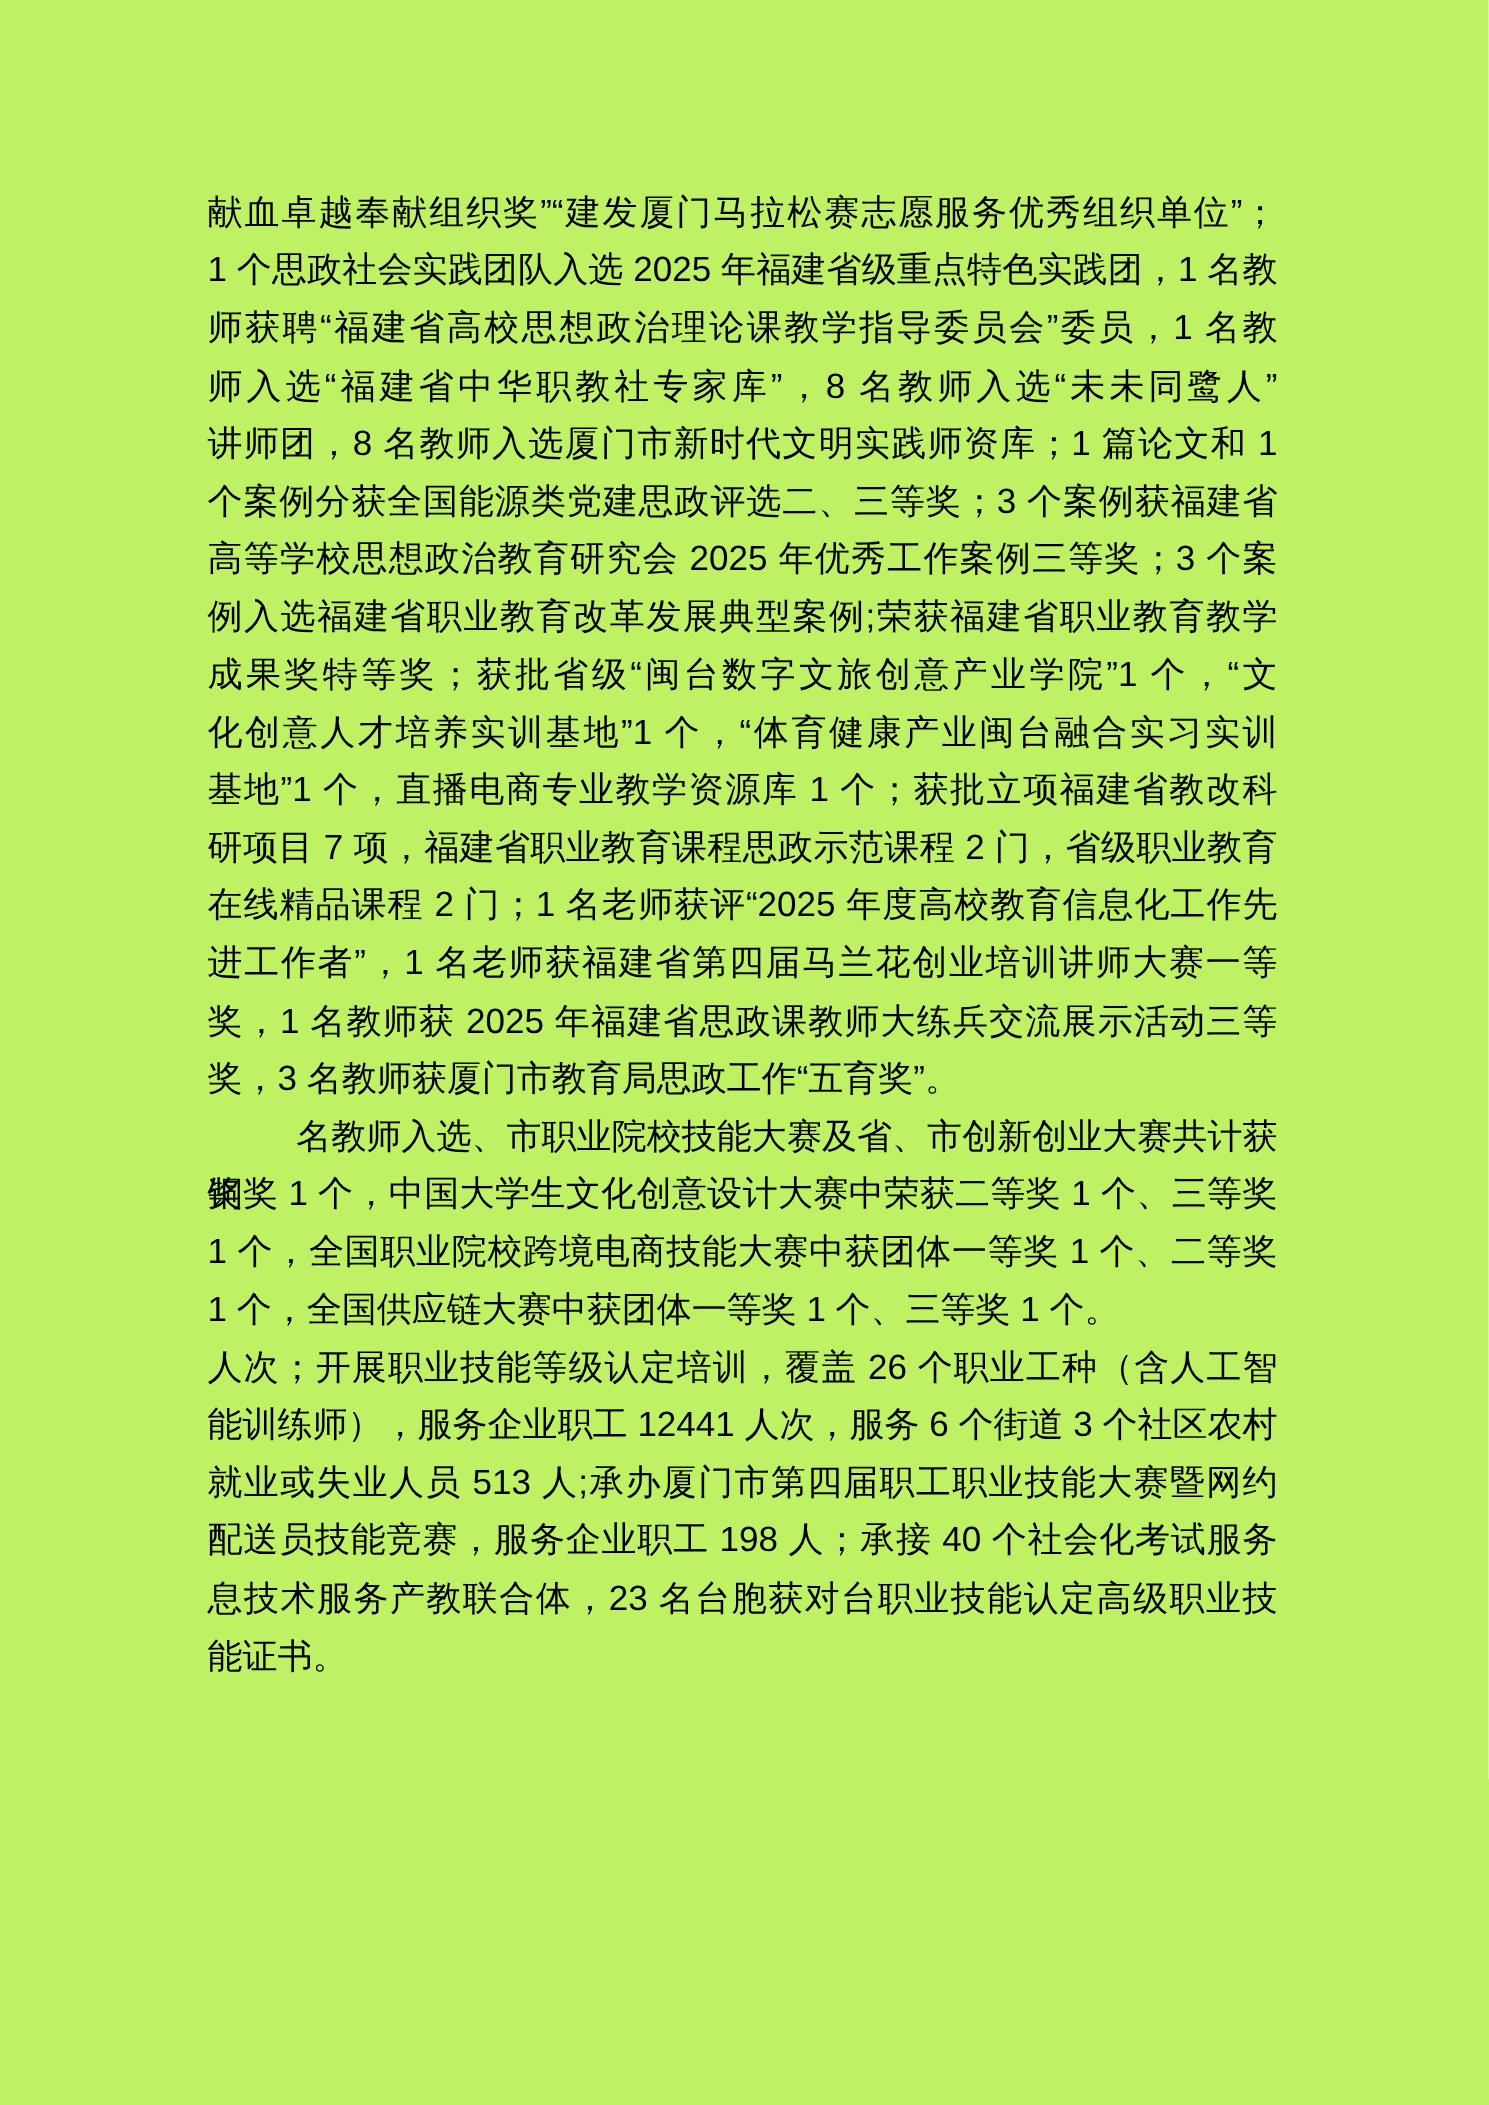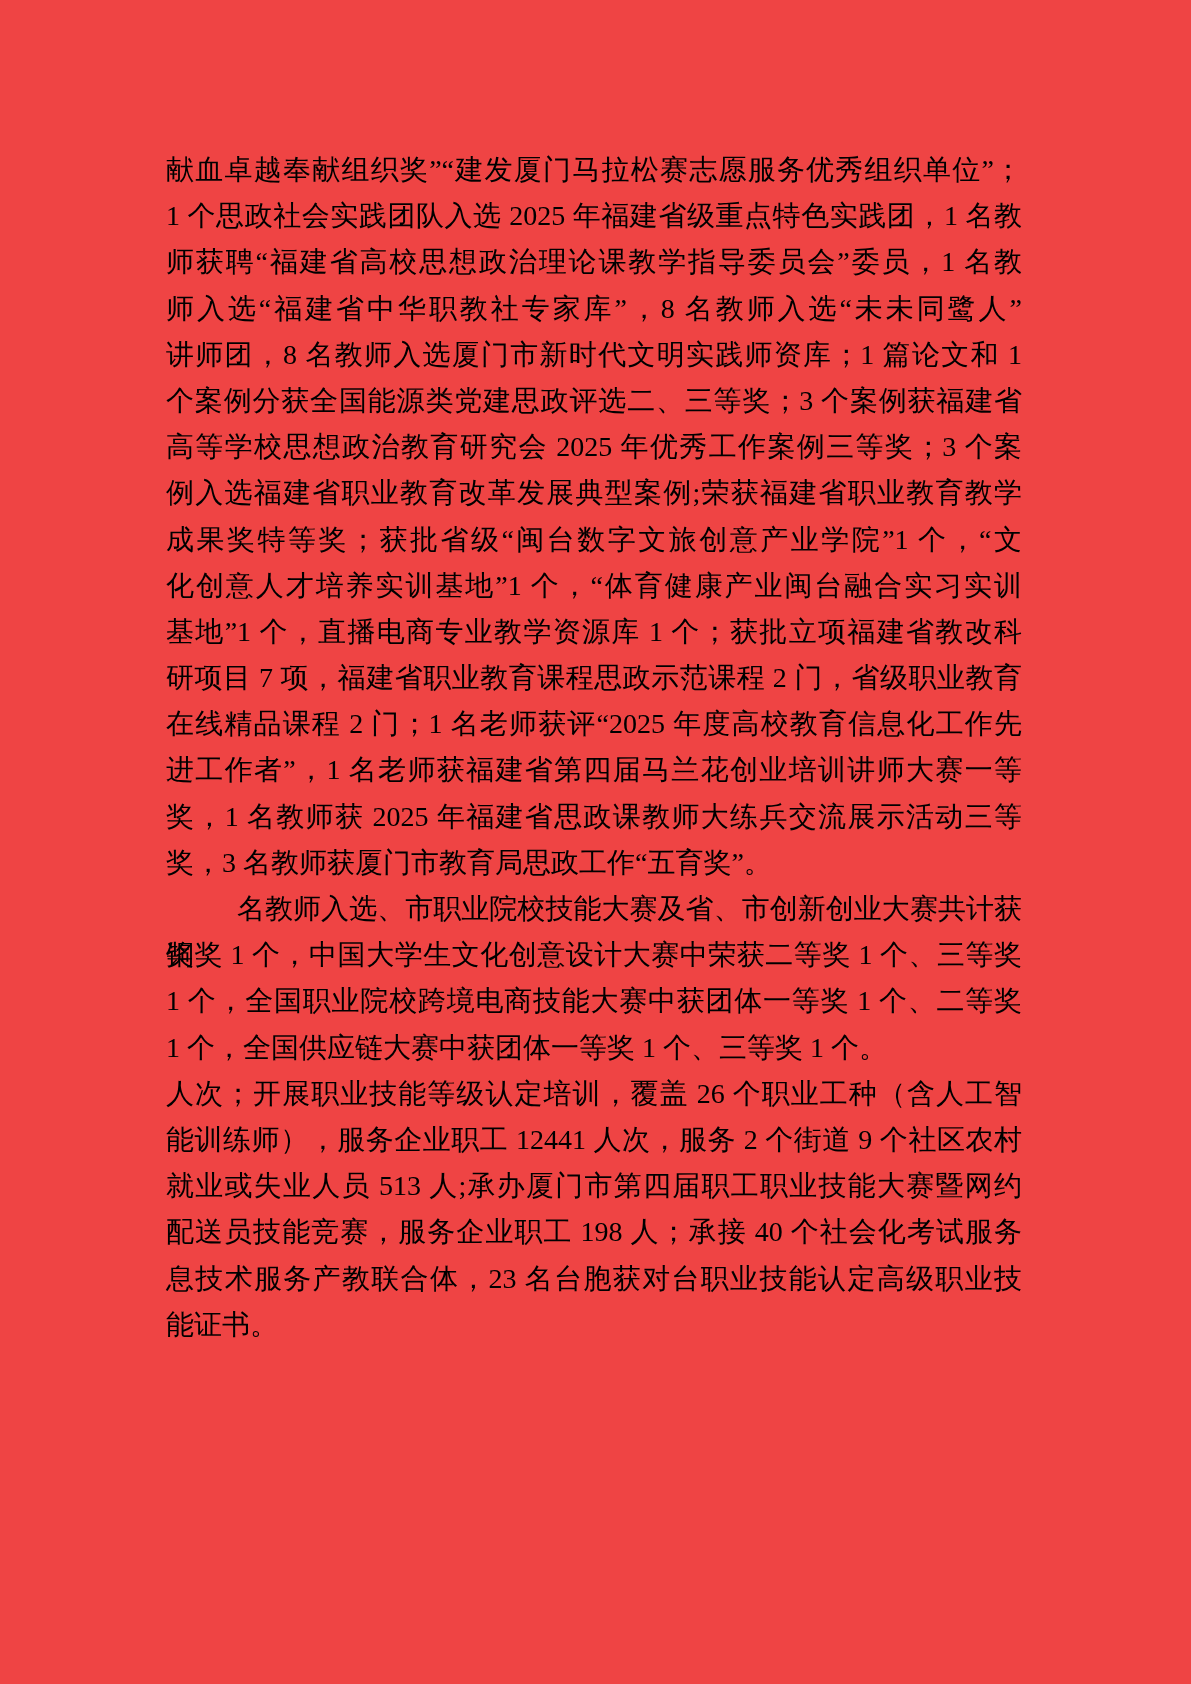--- a/index.html
+++ b/index.html
@@ -4,23 +4,23 @@
 <style>
   html, body {
     margin: 0;
     padding: 0;
     background: #ffffff;
   }
   .page {
     position: relative;
     width: 1191px;
     height: 1684px;
-    background: #ef4444;
+    background: #bef264;
     overflow: hidden;
-    font-family: Liberation Serif, serif;
+    font-family: Liberation Sans, sans-serif;
   }
   .text-block {
     position: absolute;
     left: 166px;
     top: 147px;
     width: 856px;
     color: #000000;
   }
   .paragraph {
     margin: 0;
@@ -68,20 +68,20 @@
         <div class="line para-end">奖，3 名教师获厦门市教育局思政工作“五育奖”。</div>
       </div>
       <div class="paragraph">
         <div class="line indent">名教师入选、市职业院校技能大赛及省、市创新创业大赛共计获奖</div>
         <div class="line">铜奖 1 个，中国大学生文化创意设计大赛中荣获二等奖 1 个、三等奖</div>
         <div class="line">1 个，全国职业院校跨境电商技能大赛中获团体一等奖 1 个、二等奖</div>
         <div class="line para-end">1 个，全国供应链大赛中获团体一等奖 1 个、三等奖 1 个。</div>
       </div>
       <div class="paragraph">
         <div class="line">人次；开展职业技能等级认定培训，覆盖 26 个职业工种（含人工智</div>
-        <div class="line">能训练师），服务企业职工 12441 人次，服务 2 个街道 9 个社区农村</div>
+        <div class="line">能训练师），服务企业职工 12441 人次，服务 6 个街道 3 个社区农村</div>
         <div class="line">就业或失业人员 513 人;承办厦门市第四届职工职业技能大赛暨网约</div>
         <div class="line">配送员技能竞赛，服务企业职工 198 人；承接 40 个社会化考试服务</div>
         <div class="line">息技术服务产教联合体，23 名台胞获对台职业技能认定高级职业技</div>
         <div class="line para-end">能证书。</div>
       </div>
     </div>
 </div>
 
 </body></html>

